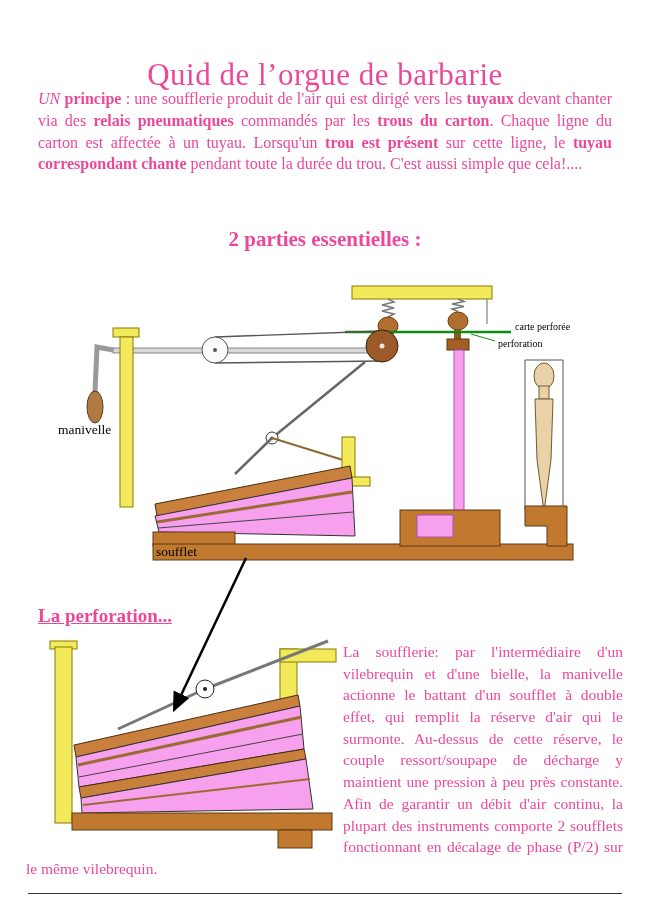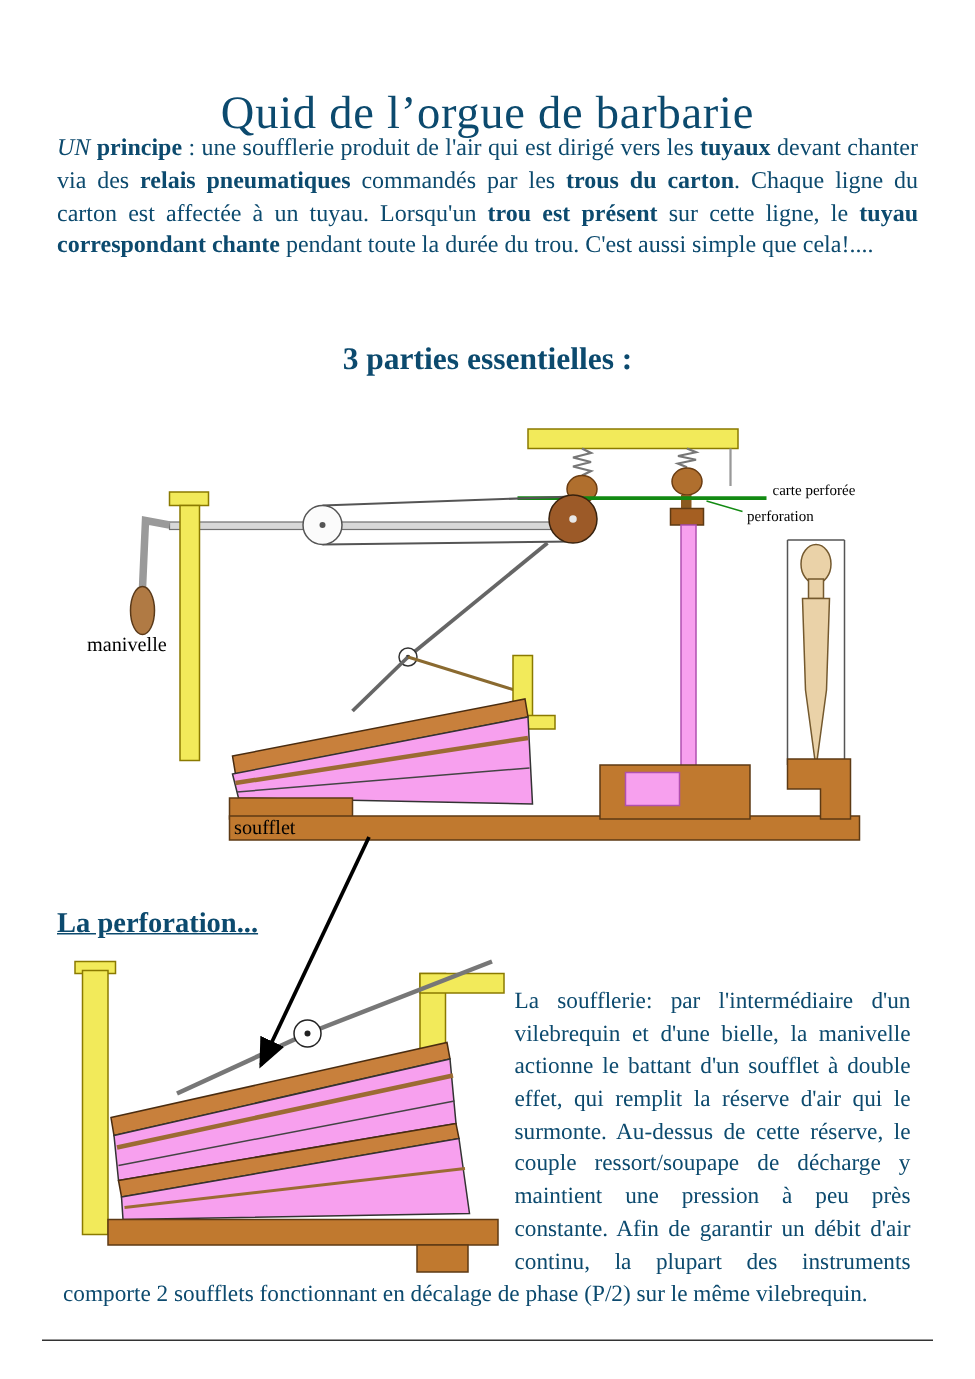--- a/index.html
+++ b/index.html
@@ -1,18 +1,18 @@
 <!DOCTYPE html>
 <html><head>
 <meta charset="utf-8">
 <style>
   html,body{margin:0;padding:0;background:#fff;}
   .page{
     position:relative;width:650px;height:902px;background:#fff;
-    font-family:"Liberation Serif", serif;color:#0c4a6e;overflow:hidden;
+    font-family:"Liberation Serif", serif;color:#ec4899;overflow:hidden;
   }
   .title{
     position:absolute;top:36px;left:0;width:650px;text-align:center;
     font-size:31px;font-weight:400;letter-spacing:.5px;
   }
   .intro{
     position:absolute;top:88px;left:38px;width:574px;margin:0;
     font-size:16px;line-height:1.36;text-align:justify;
   }
   .b{font-weight:bold;}
@@ -25,35 +25,35 @@
     position:absolute;top:605px;left:38px;
     font-size:19px;font-weight:bold;text-decoration:underline;
   }
   .main-diagram{position:absolute;left:55px;top:264px;}
   .main-diagram text,.detail-diagram text{font-family:"Liberation Serif", serif;fill:#000;}
   .s-row{
     position:absolute;top:637px;left:26px;width:597px;
     font-size:15.5px;line-height:1.4;text-align:justify;
   }
   .s-row svg{float:left;width:312px;height:213px;margin-right:5px;}
-  .s-row p{margin:16px;padding-top:4px;}
+  .s-row p{margin:0;padding-top:4px;}
   .arrow-overlay{position:absolute;left:158px;top:552px;pointer-events:none;z-index:5;}
   .footer{position:absolute;top:871px;left:30px;font-size:12.5px;}
   .rule{position:absolute;top:893px;left:28px;width:594px;border-top:1.5px solid #333;height:0;}
 </style>
 </head>
 <body>
 
 <div class="page">
 
   <h1 class="title">Quid de l’orgue de barbarie</h1>
 
   <p class="intro"><span class="i">UN </span><span class="b">principe</span><span> : une soufflerie produit de l'air qui est dirigé vers les </span><span class="b">tuyaux</span><span> devant chanter via des </span><span class="b">relais pneumatiques</span><span> commandés par les </span><span class="b">trous du carton</span><span>. Chaque ligne du carton est affectée à un tuyau. Lorsqu'un </span><span class="b">trou est présent</span><span> sur cette ligne, le </span><span class="b">tuyau correspondant chante</span><span> pendant toute la durée du trou. C'est aussi simple que cela!....</span></p>
 
-  <div class="h-parts">3 parties essentielles :</div>
+  <div class="h-parts">2 parties essentielles :</div>
 
   <svg class="main-diagram" width="550" height="340" viewBox="0 0 550 340">
     <g>
       <rect x="297" y="22" width="140" height="13" fill="#f2ea5a" stroke="#8a7a00"></rect>
       <line x1="432" y1="35" x2="432" y2="60" stroke="#999" stroke-width="1.5"></line>
       <path d="M333,35 l6,3 l-12,3 l12,3 l-12,3 l12,3 l-6,3" fill="none" stroke="#777" stroke-width="1.5"></path>
       <path d="M403,35 l6,2.5 l-12,2.5 l12,2.5 l-12,2.5 l6,2.5" fill="none" stroke="#777" stroke-width="1.5"></path>
       <ellipse cx="333" cy="62" rx="10" ry="9" fill="#b06f2e" stroke="#6b3d12"></ellipse>
       <ellipse cx="403" cy="57" rx="10" ry="9" fill="#b06f2e" stroke="#6b3d12"></ellipse>
       <rect x="399" y="66" width="7" height="10" fill="#8a5a20"></rect>

